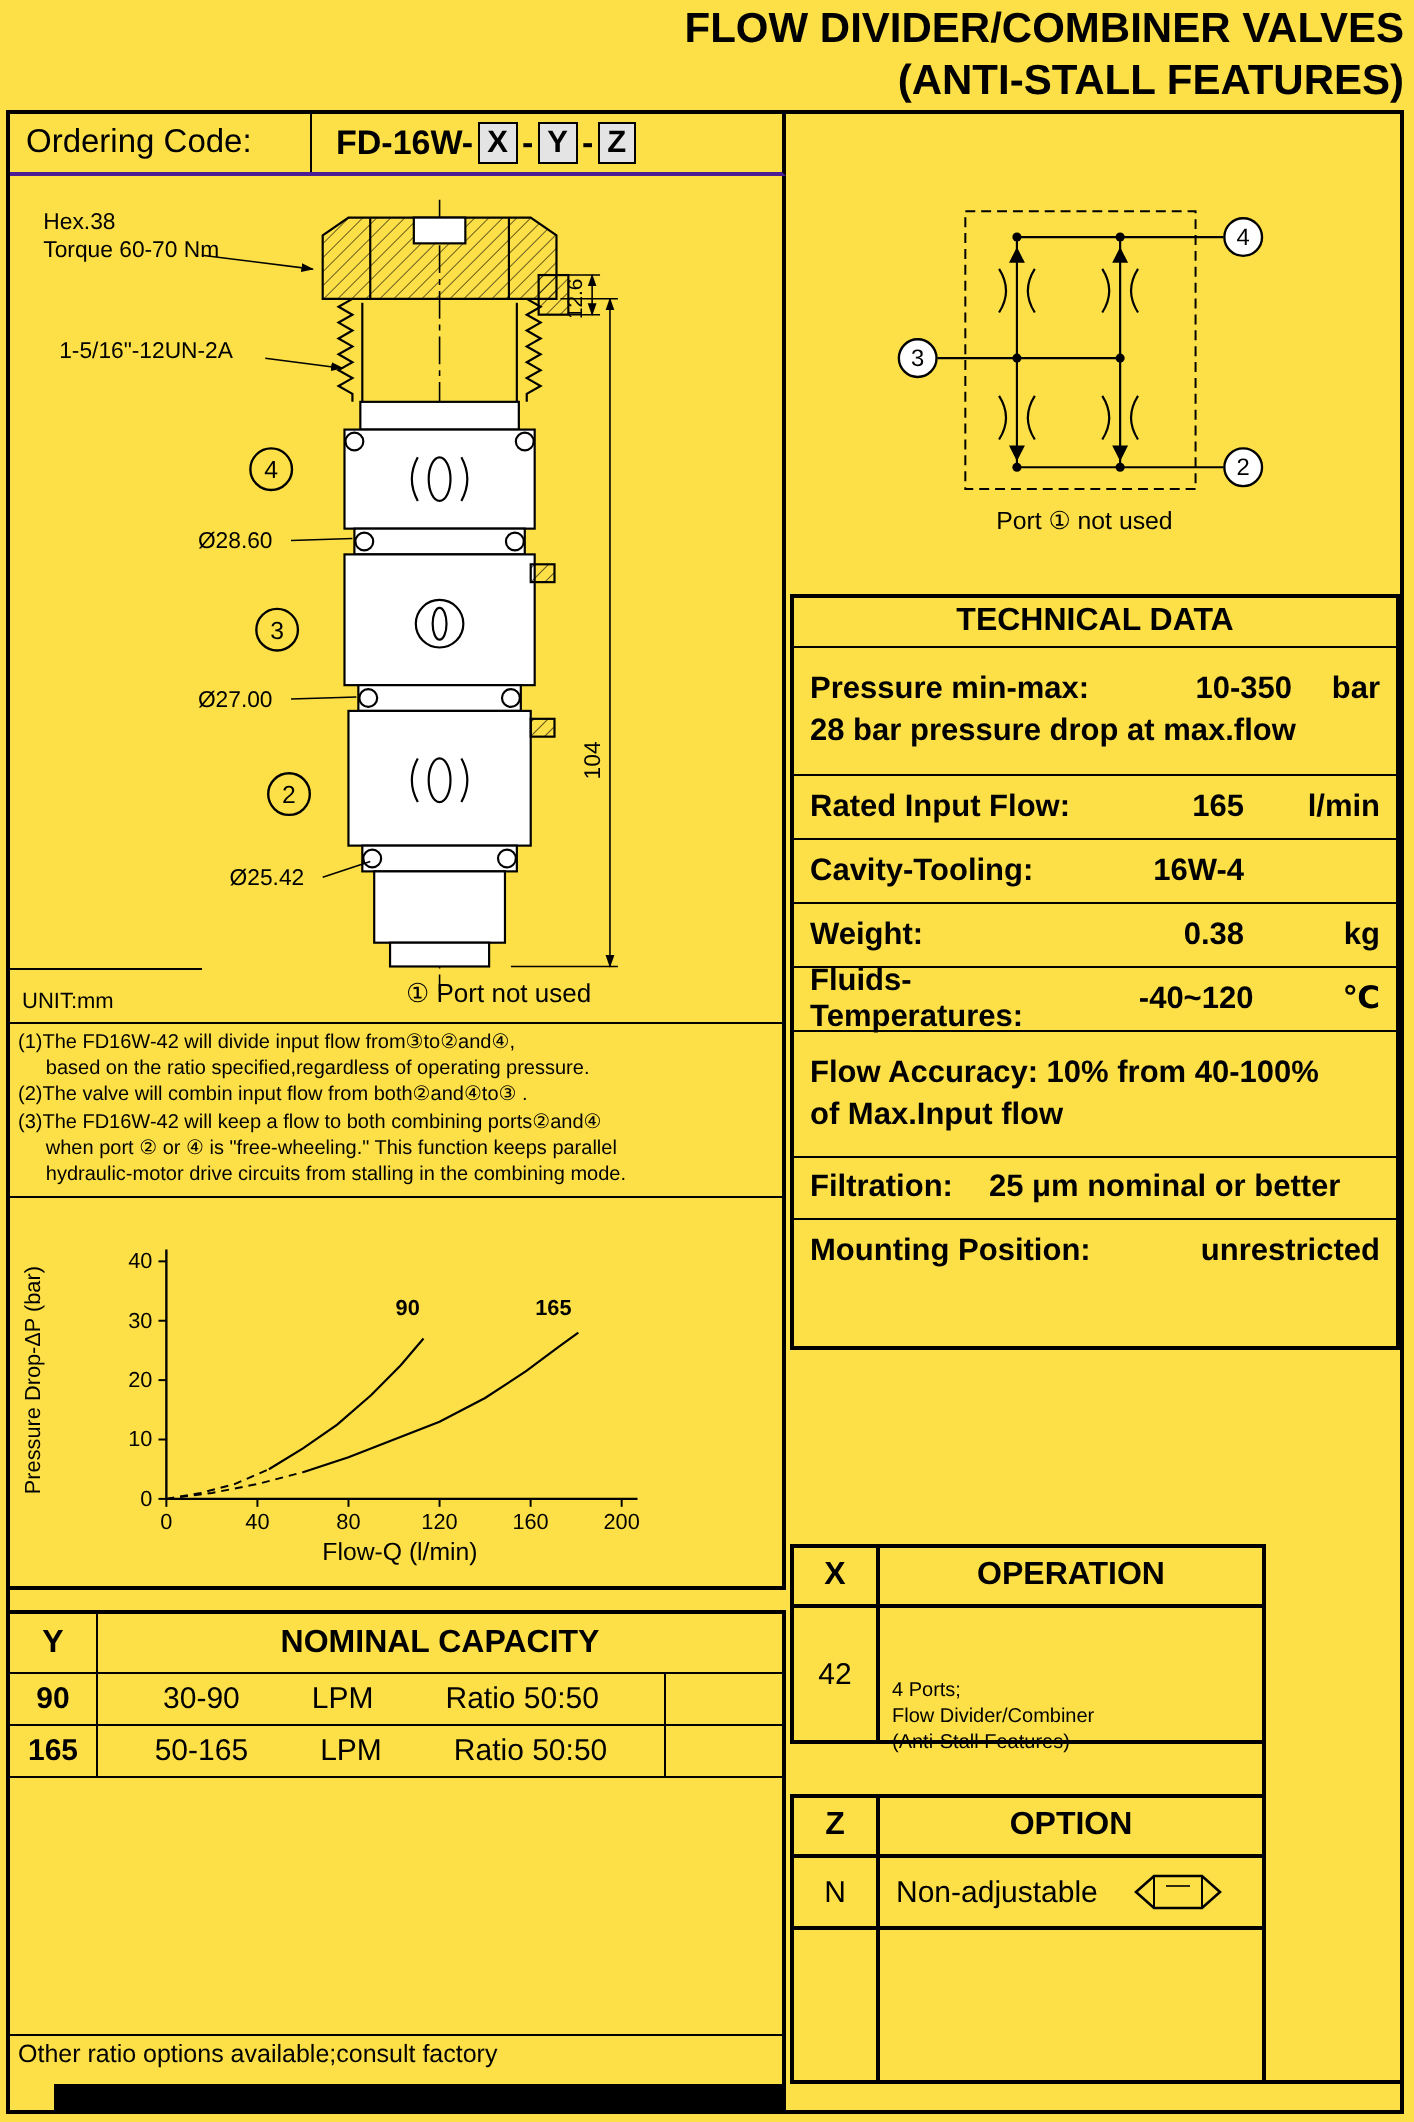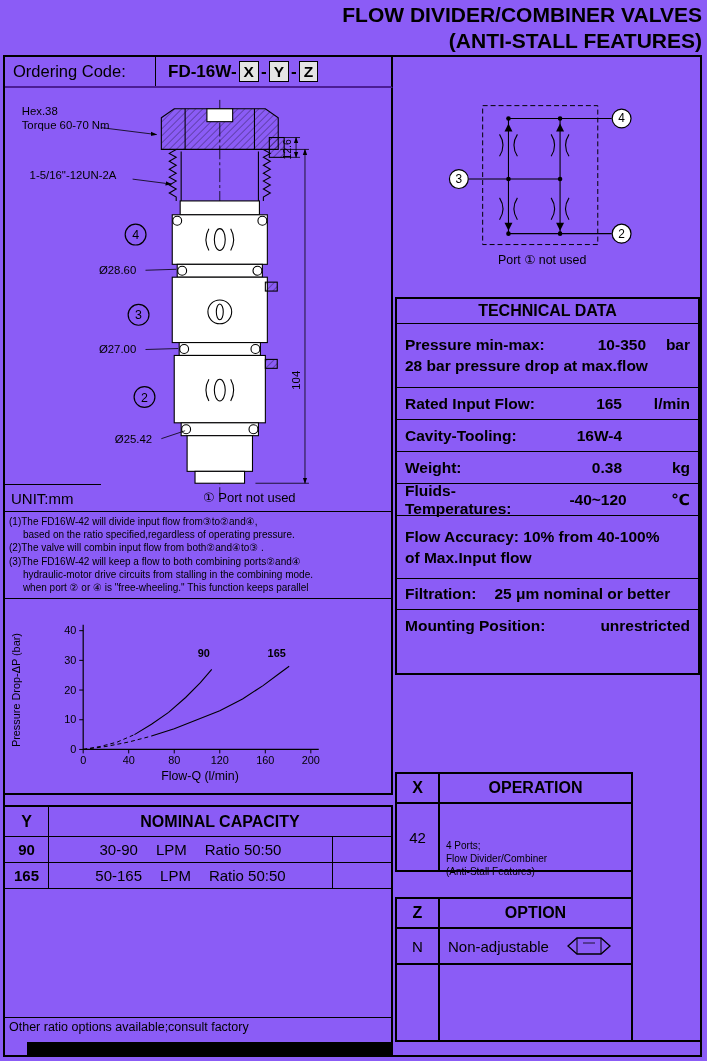--- a/index.html
+++ b/index.html
@@ -1,18 +1,18 @@
 <!DOCTYPE html>
 <html><head>
 <meta charset="utf-8">
 <style>
   * { box-sizing: border-box; margin: 0; padding: 0; }
   body { background: #fff; }
   .page {
-    position: relative; width: 707px; height: 1061px; background: #8b5cf6;
+    position: relative; width: 707px; height: 1061px; background: #fde047;
     font-family: "Liberation Sans", "DejaVu Sans", sans-serif; color: #000; overflow: hidden; padding-left: 36px;
   }
   svg text { font-family: "Liberation Sans", "DejaVu Sans", sans-serif; fill: #000; }
 
   .title { position: absolute; top: 2px; right: 5px; text-align: right;
     font-size: 21px; font-weight: bold; line-height: 1.22; }
 
   .outer { position: absolute; left: 3px; top: 55px; width: 699px; height: 1002px; border: 2px solid #000; }
 
   
@@ -21,21 +21,21 @@
   .ord-label { font-size: 16.5px; padding-left: 8px; width: 150px; }
   .ord-div { border-left: 1.5px solid #000; align-self: stretch; }
   .ord-code { display: flex; align-items: center; gap: 2px; padding-left: 12px;
     font-weight: bold; font-size: 17px; }
   .code-box { border: 1.5px solid #000; background: #e4e4e4; padding: 0 4px; font-size: 15.5px; line-height: 19px; }
 
   
   .drawing-box { position: absolute; left: 0; top: 31px; width: 388px; height: 424px;
     border-right: 2px solid #000; border-bottom: 1.5px solid #000; }
   .unit-sep { position: absolute; left: 0; bottom: 26px; width: 96px; border-top: 1.5px solid #000; }
-  .unit-label { position: absolute; left: 6px; bottom: 4px; font-size: 15px; }
+  .unit-label { position: absolute; left: 6px; bottom: 4px; font-size: 11px; }
   .port-note { position: absolute; left: 198px; bottom: 6px; font-size: 13px; }
 
   
   .notes-box { position: absolute; left: 0; top: 455px; width: 388px; height: 87px;
     border-right: 2px solid #000; border-bottom: 1.5px solid #000;
     padding: 3px 2px 0 4px; font-size: 10px; line-height: 1.32; }
   .note-line { white-space: pre; }
 
   
   .chart-box { position: absolute; left: 0; top: 542px; width: 388px; height: 196px;
@@ -92,21 +92,21 @@
   .y-table { position: absolute; left: 0; top: 748px; width: 388px; height: 250px;
     border-top: 2px solid #000; border-right: 2px solid #000; display: flex; flex-direction: column; }
   .y-header { height: 30px; border-bottom: 1.5px solid #000; display: flex; align-items: stretch; }
   .y-col { width: 44px; border-right: 1.5px solid #000; display: flex; align-items: center;
     justify-content: center; font-weight: bold; font-size: 16px; }
   .y-htitle { flex: 1; display: flex; align-items: center; justify-content: center;
     font-weight: bold; font-size: 16px; }
   .y-row { height: 26px; border-bottom: 1.5px solid #000; display: flex; align-items: stretch; font-size: 15px; }
   .y-code { width: 44px; border-right: 1.5px solid #000; display: flex; align-items: center;
     justify-content: center; font-weight: bold; }
-  .y-mid { flex: 1; display: flex; align-items: center; justify-content: center; gap: 18px; }
+  .y-mid { flex: 1; display: flex; align-items: center; justify-content: center; gap: 36px; }
   .y-empty { width: 59px; border-left: 1.5px solid #000; }
   .y-spacer { flex: 1; }
   .yt-footer { position: relative; height: 38px; border-top: 1.5px solid #000;
     font-size: 12.5px; padding: 2px 4px; }
   .yt-bar { position: absolute; left: 22px; right: 0; bottom: 0; height: 13px; background: #000; }
 </style>
 </head>
 <body>
 
 <div class="page">
@@ -220,22 +220,22 @@
       <div class="unit-sep"></div>
       <div class="unit-label">UNIT:mm</div>
       <div class="port-note">① Port not used</div>
     </div>
 
     <div class="notes-box">
       <div class="note-line">(1)The FD16W-42 will divide input flow from③to②and④,</div>
       <div class="note-line">     based on the ratio specified,regardless of operating pressure.</div>
       <div class="note-line">(2)The valve will combin input flow from both②and④to③ .</div>
       <div class="note-line">(3)The FD16W-42 will keep a flow to both combining ports②and④</div>
+      <div class="note-line">     when port ② or ④ is "free-wheeling." This function keeps parallel</div>
       <div class="note-line">     hydraulic-motor drive circuits from stalling in the combining mode.</div>
-      <div class="note-line">     when port ② or ④ is "free-wheeling." This function keeps parallel</div>
     </div>
 
     <div class="chart-box">
       <svg id="chart-svg" width="386" height="194" viewBox="0 0 388 196">
         <text x="14" y="92" transform="rotate(-90,14,92)" text-anchor="middle" font-size="11">Pressure Drop-ΔP (bar)</text>
         <text x="196" y="183" text-anchor="middle" font-size="12.5">Flow-Q (l/min)</text>
         <g id="chart-plot">
             <line x1="78" y1="26" x2="78" y2="152" stroke="#000" stroke-width="1.2"></line>
             <line x1="78" y1="152" x2="316" y2="152" stroke="#000" stroke-width="1.2"></line>
             <line x1="78" y1="152" x2="78" y2="156" stroke="#000"></line>

